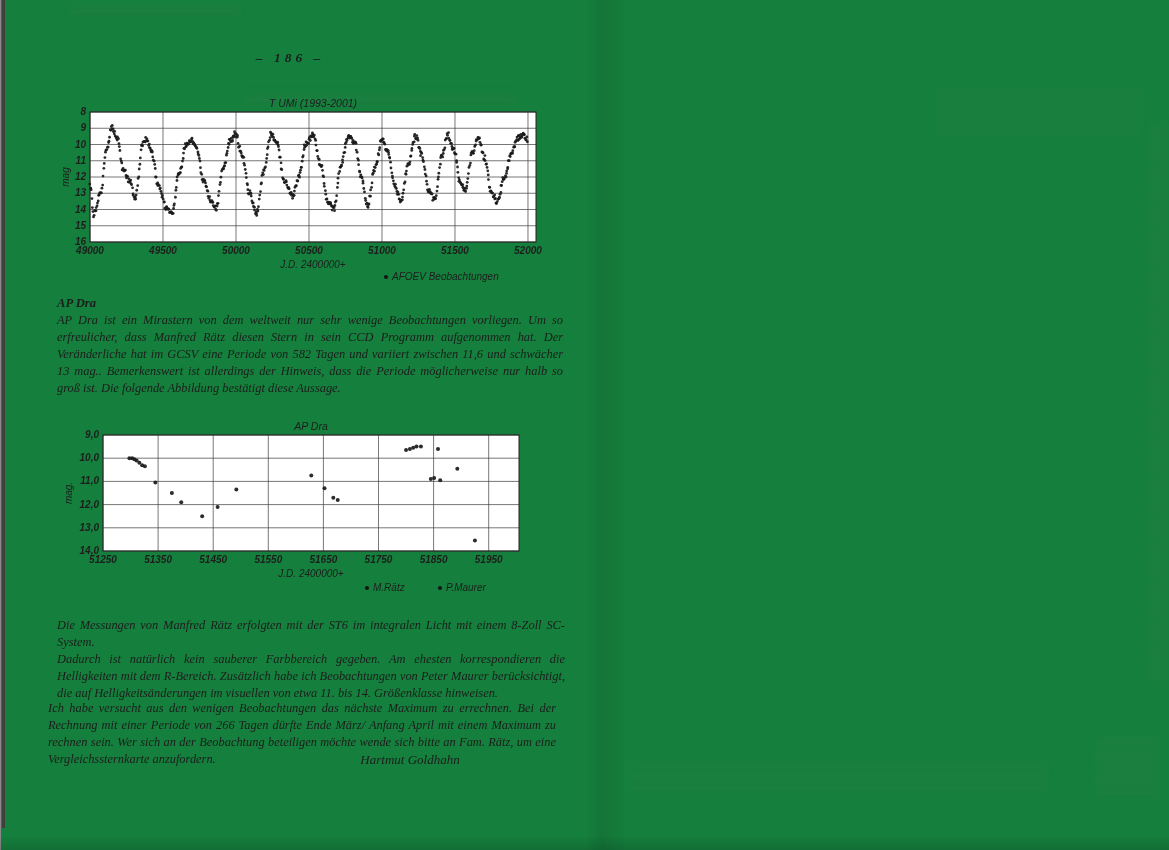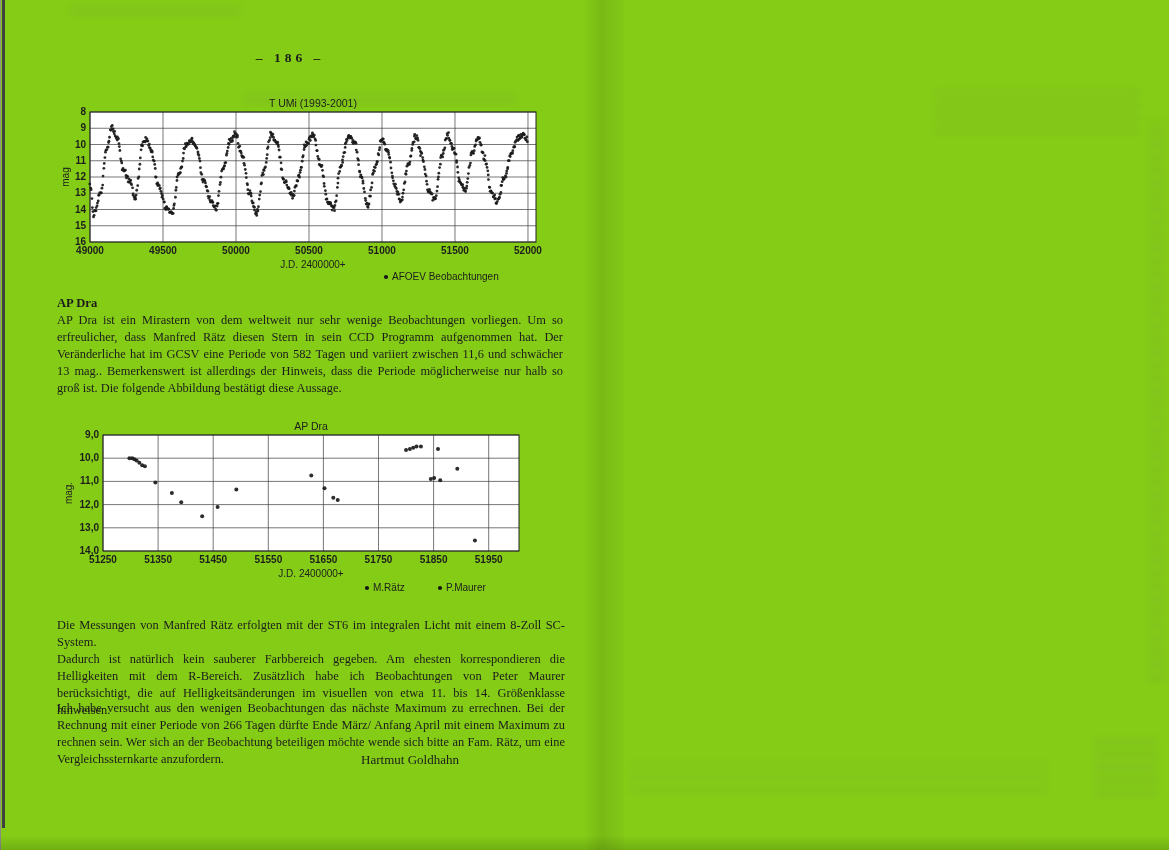--- a/index.html
+++ b/index.html
@@ -1,17 +1,17 @@
 <!DOCTYPE html>
 <html><head>
 <meta charset="utf-8">
 <style>
   html,body{margin:0;padding:0;background:#ffffff;}
-  .scan{position:relative;width:1169px;height:850px;background:#84cc16;overflow:hidden;
-        font-family:"Liberation Serif",serif;color:#1c1c1c;}
+  .scan{position:relative;width:1169px;height:850px;background:#15803d;overflow:hidden;
+        font-family:"Liberation Serif",serif;color:#1c1c1c;font-style:italic;}
   
   .edge-left-line{position:absolute;left:2px;top:0;width:3px;height:828px;background:#3f3f3f;}
   .edge-left-line2{position:absolute;left:0;top:0;width:1px;height:850px;background:#8a8a8a;}
   .edge-bottom{position:absolute;left:0;bottom:0;width:100%;height:13px;
                background:linear-gradient(0deg,rgba(0,0,0,0.14),rgba(0,0,0,0.02));}
   .gutter{position:absolute;left:584px;top:0;width:40px;height:850px;
           background:linear-gradient(90deg,rgba(0,0,0,0.0),rgba(0,0,0,0.09) 45%,rgba(0,0,0,0.02));}
   .smudge{position:absolute;filter:blur(3px);
           background:repeating-linear-gradient(0deg,rgba(110,110,110,0.10) 0 5px,rgba(110,110,110,0.02) 5px 13px);}
   .s1{left:70px;top:2px;width:170px;height:12px;}
@@ -27,21 +27,21 @@
 
   .pagenum{position:absolute;font-weight:bold;font-size:13.5px;letter-spacing:4px;text-align:center;}
   #num186{left:235px;top:50px;width:110px;font-family:"Liberation Serif",serif;}
 
   .lp{position:absolute;text-align:justify;font-size:12.4px;line-height:17px;}
   .pre{white-space:pre-line;margin-top:14px;}
 
   #apdra-head{position:absolute;left:57px;top:296px;font-weight:bold;font-size:12.6px;}
   #l-para1{left:57px;top:300px;width:506px;}
   #l-para2{left:57px;top:603px;width:508px;}
-  #l-para3{left:57px;top:688px;width:508px;}
+  #l-para3{left:48px;top:688px;width:508px;}
   #signature{position:absolute;left:285px;top:752px;width:250px;text-align:center;font-size:13px;}
 
   .chart{position:absolute;}
   #chart-tumi{left:60px;top:96px;width:484px;height:192px;}
   #chart-apdra{left:63px;top:417px;width:472px;height:182px;}
   svg{font-family:"Liberation Sans",sans-serif;}
   svg text{fill:#1d1d1d;}
 </style>
 </head>
 <body>

